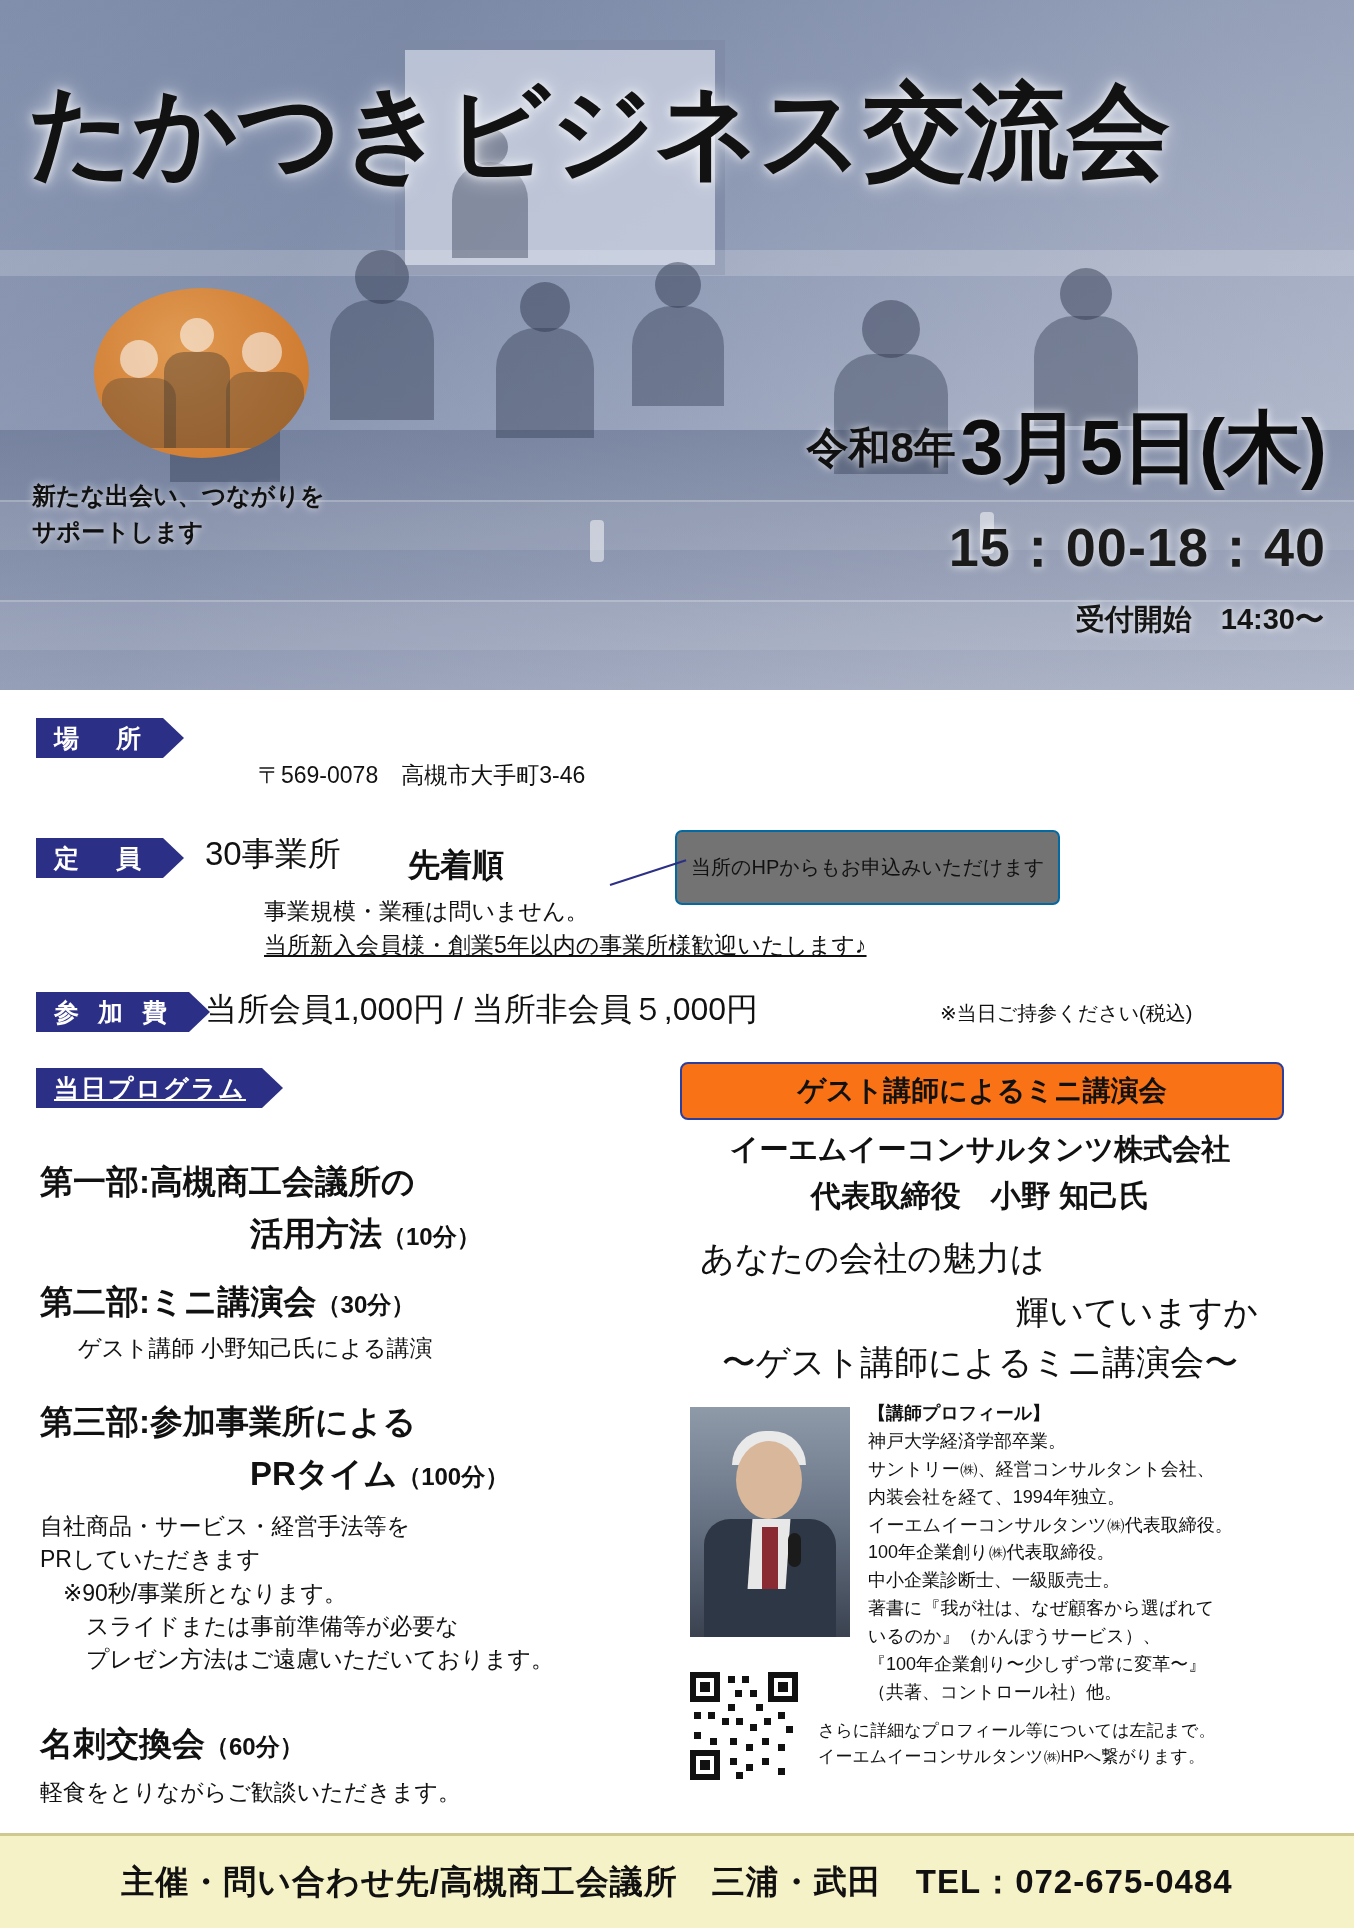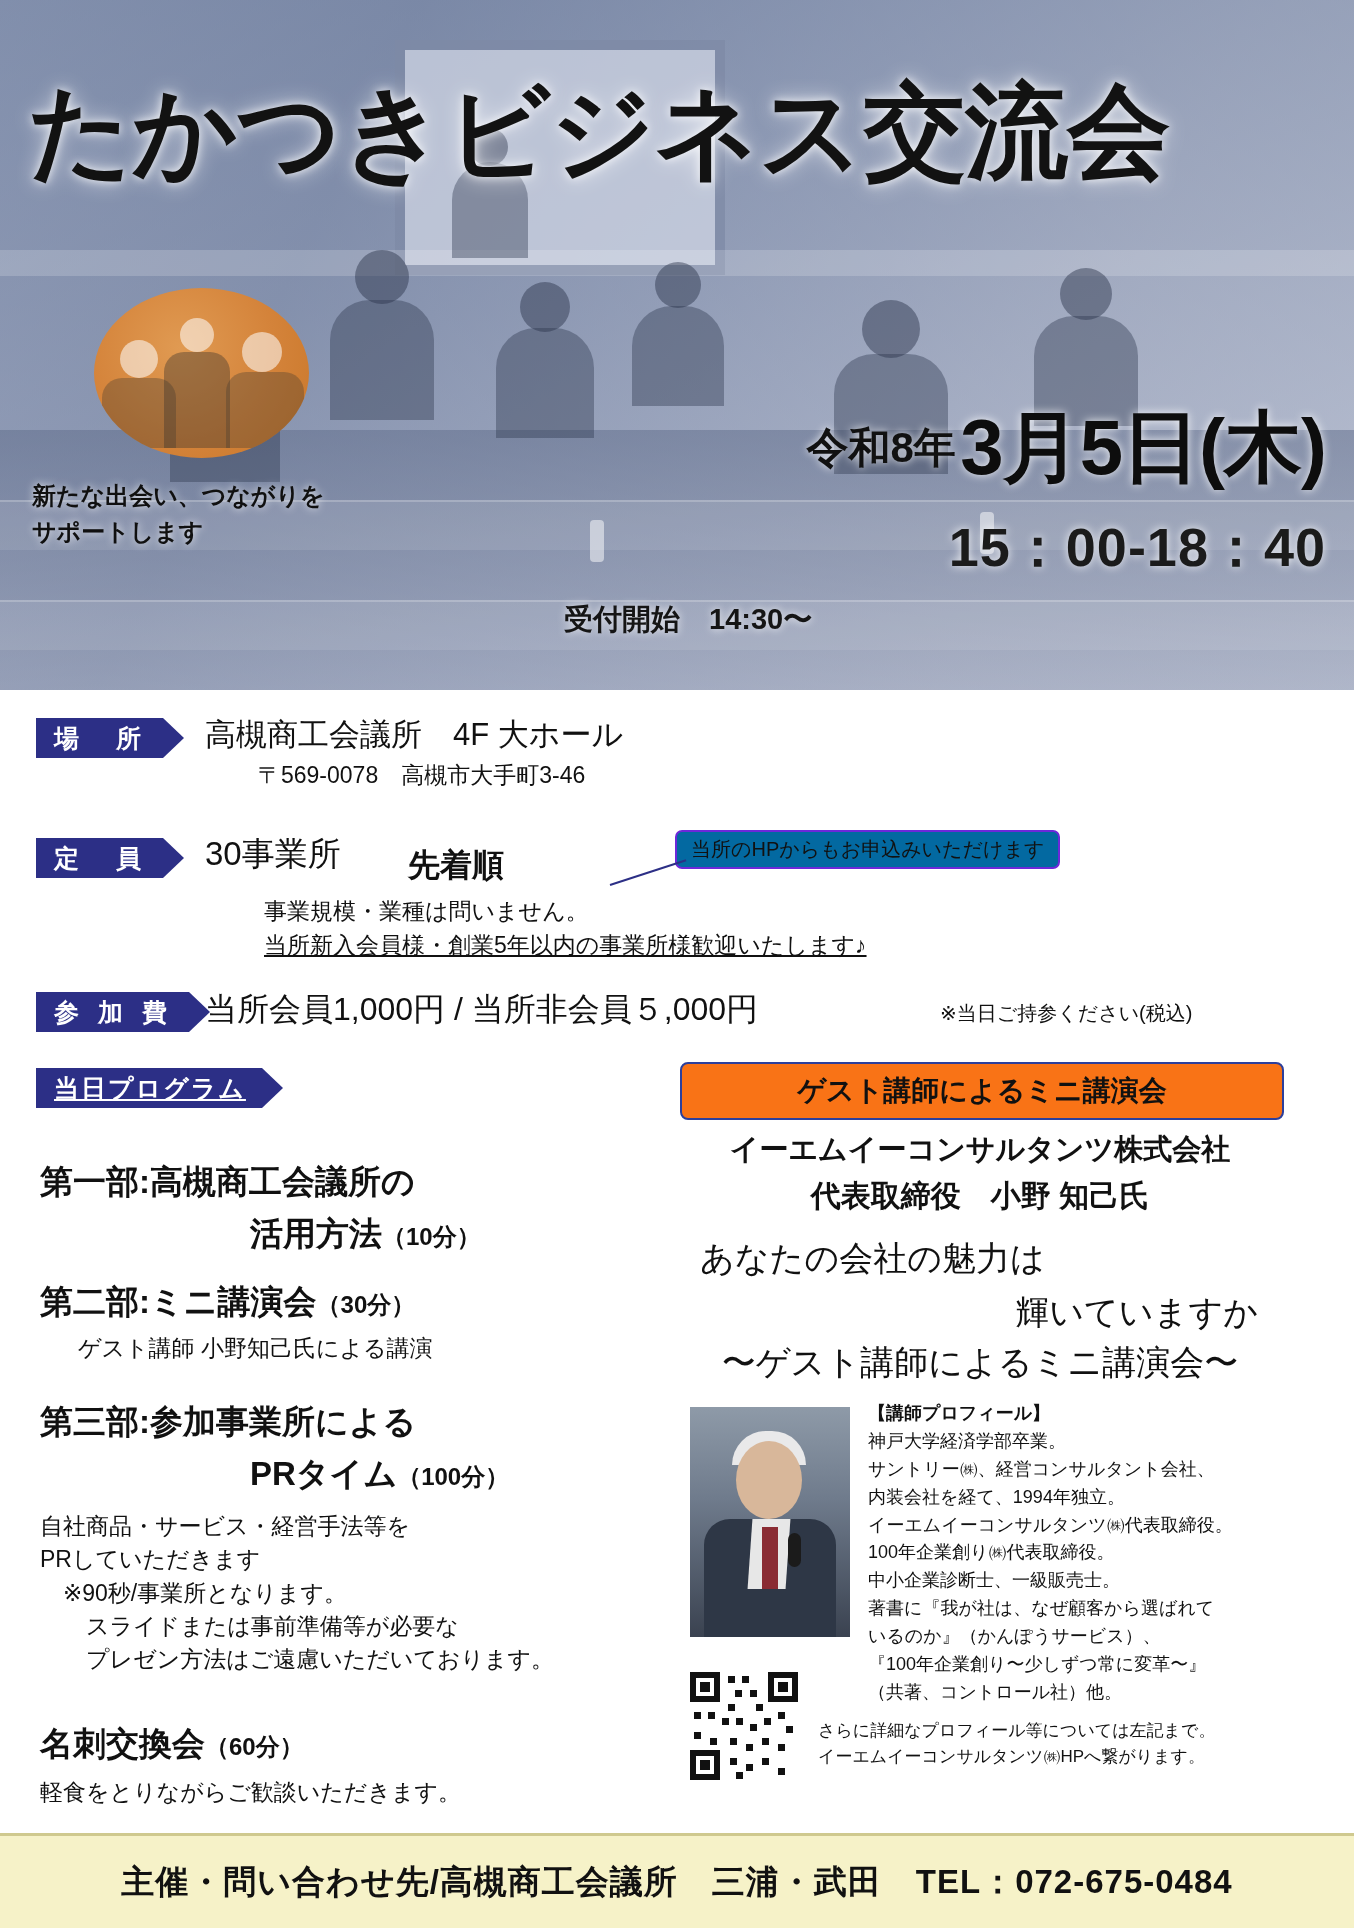--- a/index.html
+++ b/index.html
@@ -81,21 +81,21 @@
   .dateline .era{font-size:42px;font-weight:bold;color:#111;vertical-align:12px;
     text-shadow:0 0 8px rgba(255,255,255,.9);}
   .dateline .big{font-size:78px;font-weight:bold;color:#0d0d0d;letter-spacing:-1px;
     text-shadow:0 0 10px rgba(255,255,255,.9);}
   .timeline2{
     position:absolute;right:28px;top:512px;width:760px;text-align:right;
     font-size:54px;font-weight:bold;color:#1b1b1b;letter-spacing:1px;
     text-shadow:0 0 10px rgba(255,255,255,.9);white-space:nowrap;
   }
   .recept{
-    position:absolute;right:30px;top:600px;width:760px;
+    position:absolute;right:30px;top:600px;width:760px;text-align:right;
     font-size:29px;font-weight:bold;color:#151515;
     text-shadow:0 0 8px rgba(255,255,255,.9);white-space:nowrap;
   }
 
   
   .tagwrap{position:absolute;}
   .tag{
     display:inline-block;position:relative;
     background:#2c2f86;color:#fff;font-weight:bold;
     font-size:25px;letter-spacing:6px;
@@ -105,22 +105,22 @@
     content:"";position:absolute;right:-21px;top:0;
     width:0;height:0;border-style:solid;
     border-width:20px 0 20px 21px;
     border-color:transparent transparent transparent #2c2f86;
   }
 
   .row-main{position:absolute;font-size:31px;color:#111;white-space:nowrap;}
   .row-sub{position:absolute;font-size:23px;color:#111;}
 
   .callout{
-    position:absolute;border:2px solid #6d28d9;border-radius:7px;
-    background:#0369a1;padding:4px 14px;font-size:20px;color:#111;white-space:nowrap;
+    position:absolute;border:2px solid #0369a1;border-radius:7px;
+    background:#737373;padding:22px 14px;font-size:20px;color:#111;white-space:nowrap;
   }
   .calloutline{position:absolute;background:#2c2f86;height:2px;transform-origin:left center;}
 
   .guestbox{
     position:absolute;border:2px solid #2c3f9c;border-radius:8px;background:#f97316;
     font-size:28px;font-weight:bold;color:#111;text-align:center;
     padding:8px 0;white-space:nowrap;
   }
 
   .prog-h{position:absolute;font-size:33px;font-weight:bold;color:#111;white-space:nowrap;}
@@ -207,21 +207,20 @@
       <span class="era">令和8年</span>
       <span class="big">3月5日(木)</span>
     </div>
     <div class="timeline2">15：00-18：40</div>
     <div class="recept">受付開始　14:30〜</div>
   </div>
 
   <div class="tagwrap" style="left:36px;top:718px;">
     <span class="tag">場　所</span>
   </div>
-  <div class="row-main" style="left:205px;top:714px;">高槻商工会議所　4F 大ホール</div>
   <div class="row-sub" style="left:258px;top:760px;">〒569-0078　高槻市大手町3-46</div>
 
   <div class="tagwrap" style="left:36px;top:838px;">
     <span class="tag">定　員</span>
   </div>
   <div class="row-main" style="left:205px;top:832px;font-size:33px;">30事業所</div>
   <div class="row-main" style="left:408px;top:844px;font-size:32px;font-weight:bold;">先着順</div>
 
   <div class="callout" style="left:675px;top:830px;">
     <span>当所のHPからもお申込みいただけます</span>

